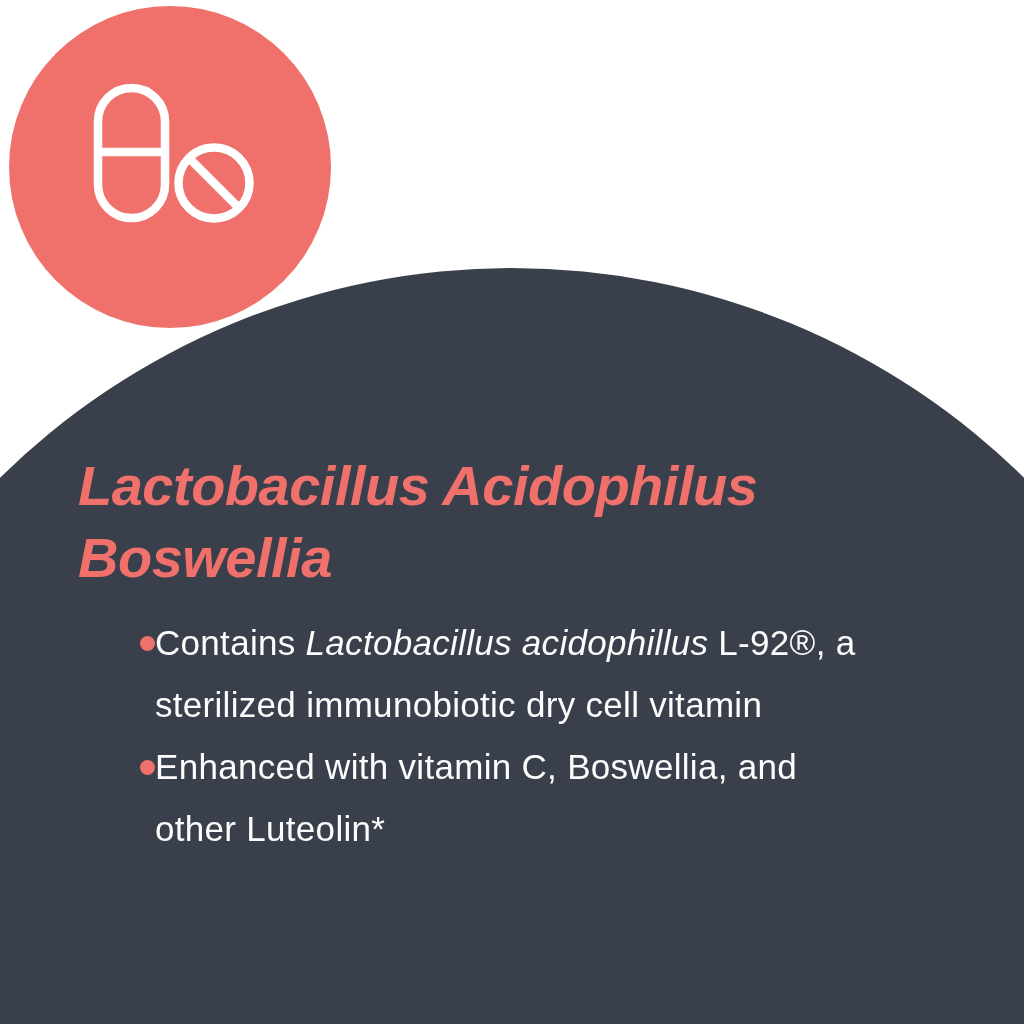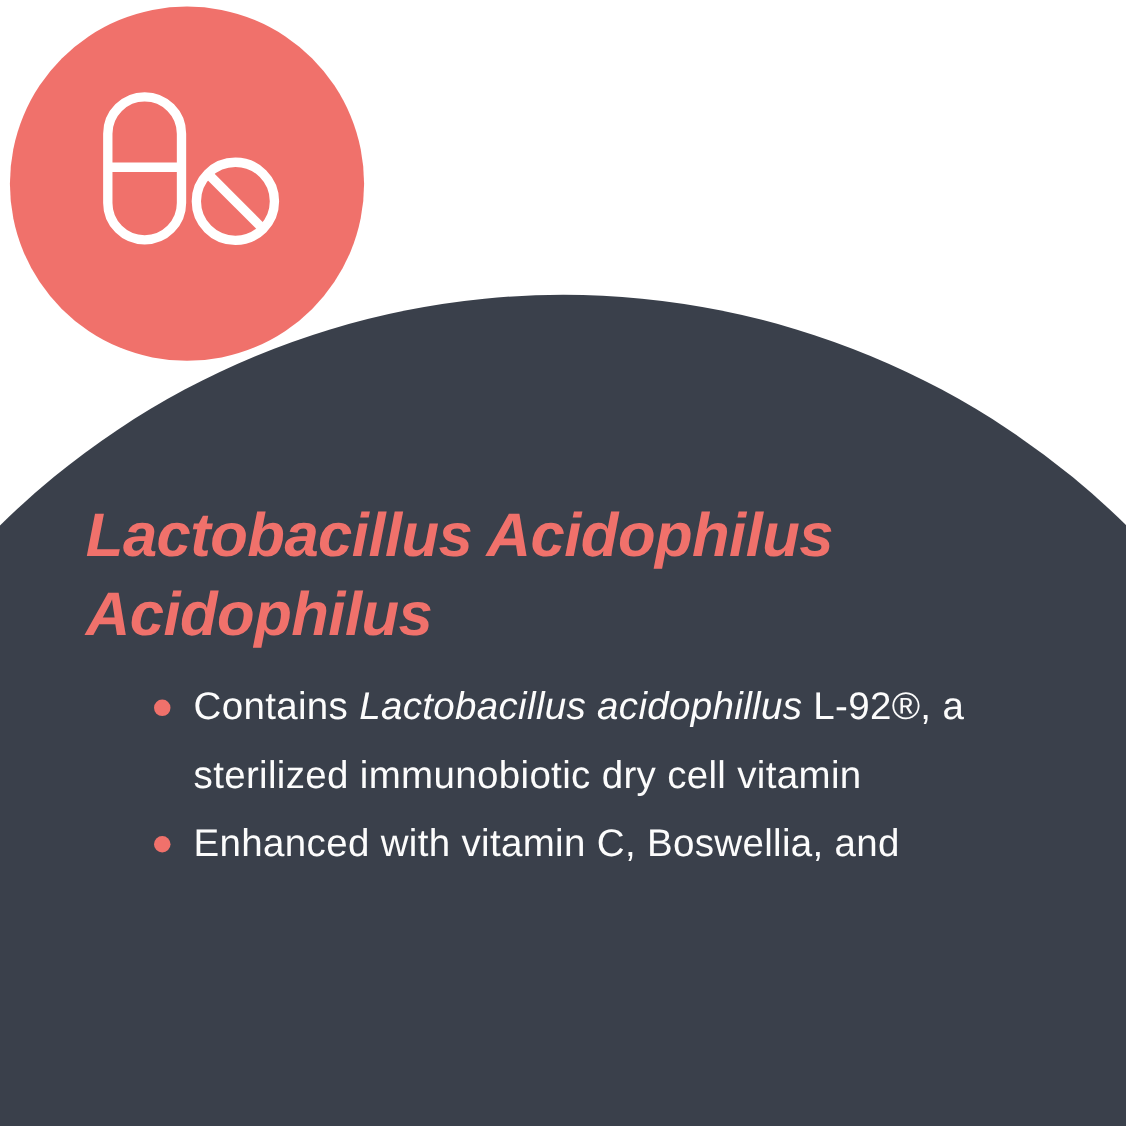--- a/index.html
+++ b/index.html
@@ -56,21 +56,20 @@
   .bullet-row { display: flex; align-items: flex-start; }
   .dot {
     flex: 0 0 15px;
     width: 15px;
     height: 15px;
     border-radius: 50%;
     background: var(--coral, #F0716B);
     margin-top: 24px;
   }
   .bullet-text {
-    margin-left: 21px;
     color: var(--light, #FCFCFC);
     font-size: 35px;
     line-height: 62px;
     letter-spacing: 0.3px;
     white-space: nowrap;
   }
   .bline { display: block; }
   .it { font-style: italic; }
 </style>
 </head>
@@ -89,32 +88,33 @@
 
       <line x1="181" y1="153" x2="229" y2="201" stroke="#FFFFFF" stroke-width="8.5"></line>
     </svg>
   </div>
 
   <div class="dome"></div>
 
   <div class="content">
     <h1 class="title">
       <span class="title-line">Lactobacillus Acidophilus</span>
-      <span class="title-line">Acidophilus</span>
+      <span class="title-line">Boswellia</span>
     </h1>
     <div class="bullets" id="bullets">
         <div class="bullet-row">
           <span class="dot"></span>
           <div class="bullet-text">
             <div class="bline"><span>Contains </span><span class="it">Lactobacillus acidophillus</span><span> L-92®, a</span></div>
             <div class="bline"><span>sterilized immunobiotic dry cell vitamin</span></div>
           </div>
         </div>
         <div class="bullet-row">
           <span class="dot"></span>
           <div class="bullet-text">
             <div class="bline"><span>Enhanced with vitamin C, Boswellia, and</span></div>
+            <div class="bline"><span>other Luteolin*</span></div>
           </div>
         </div>
       </div>
   </div>
 
 </div>
 
 </body></html>

